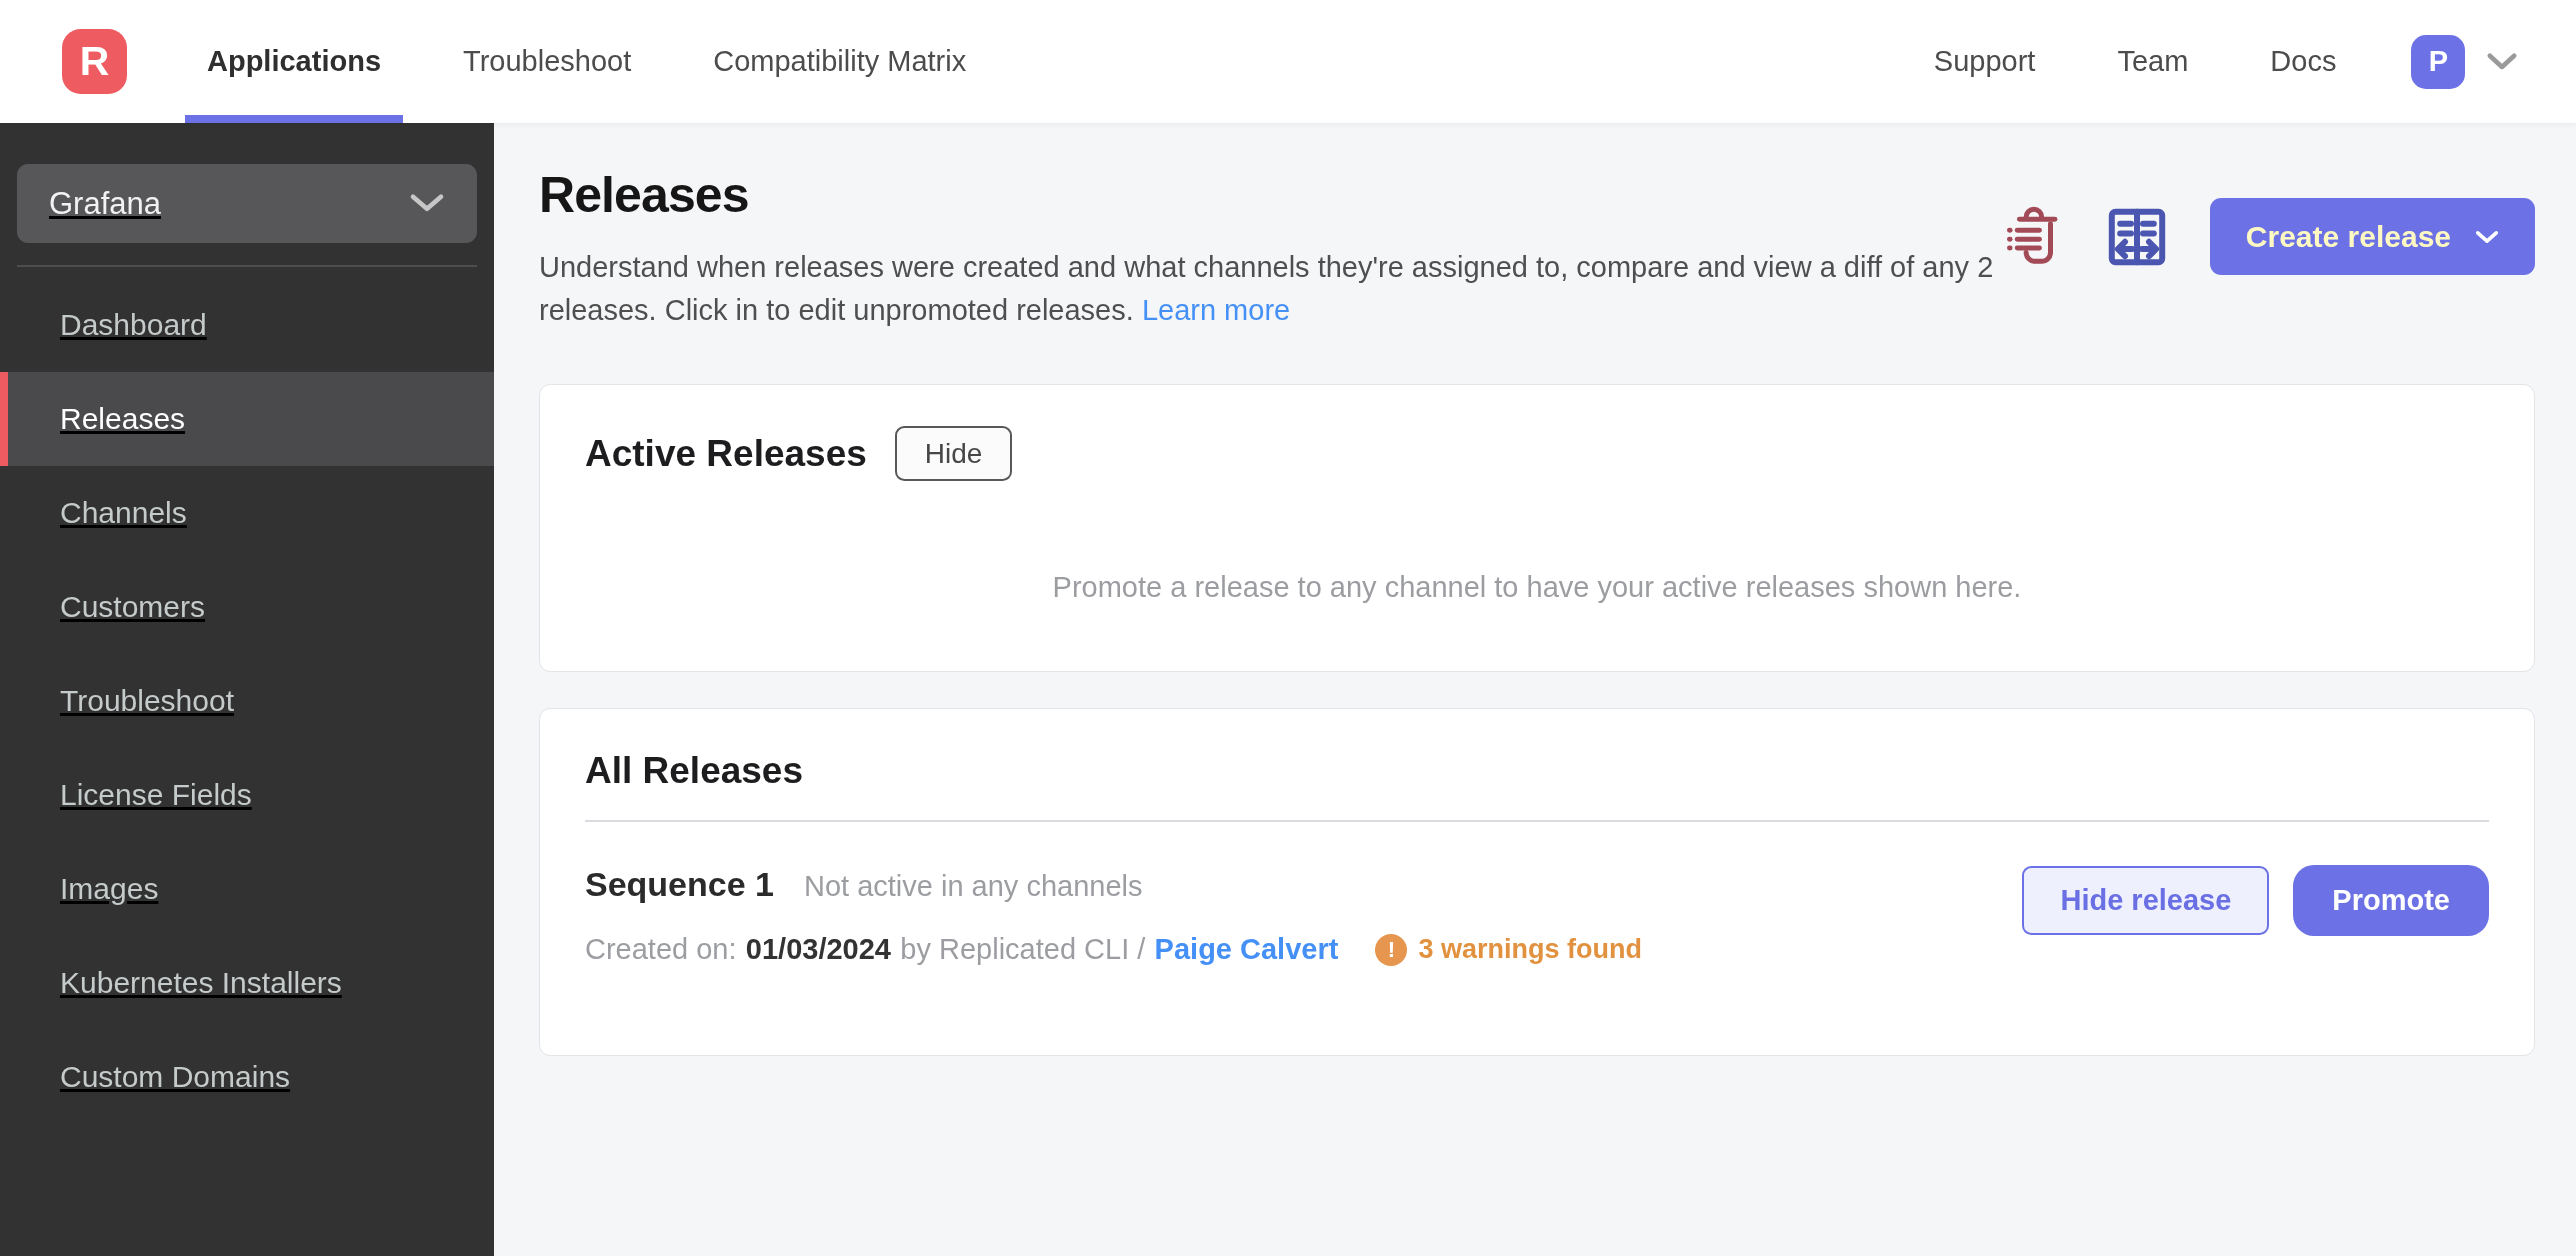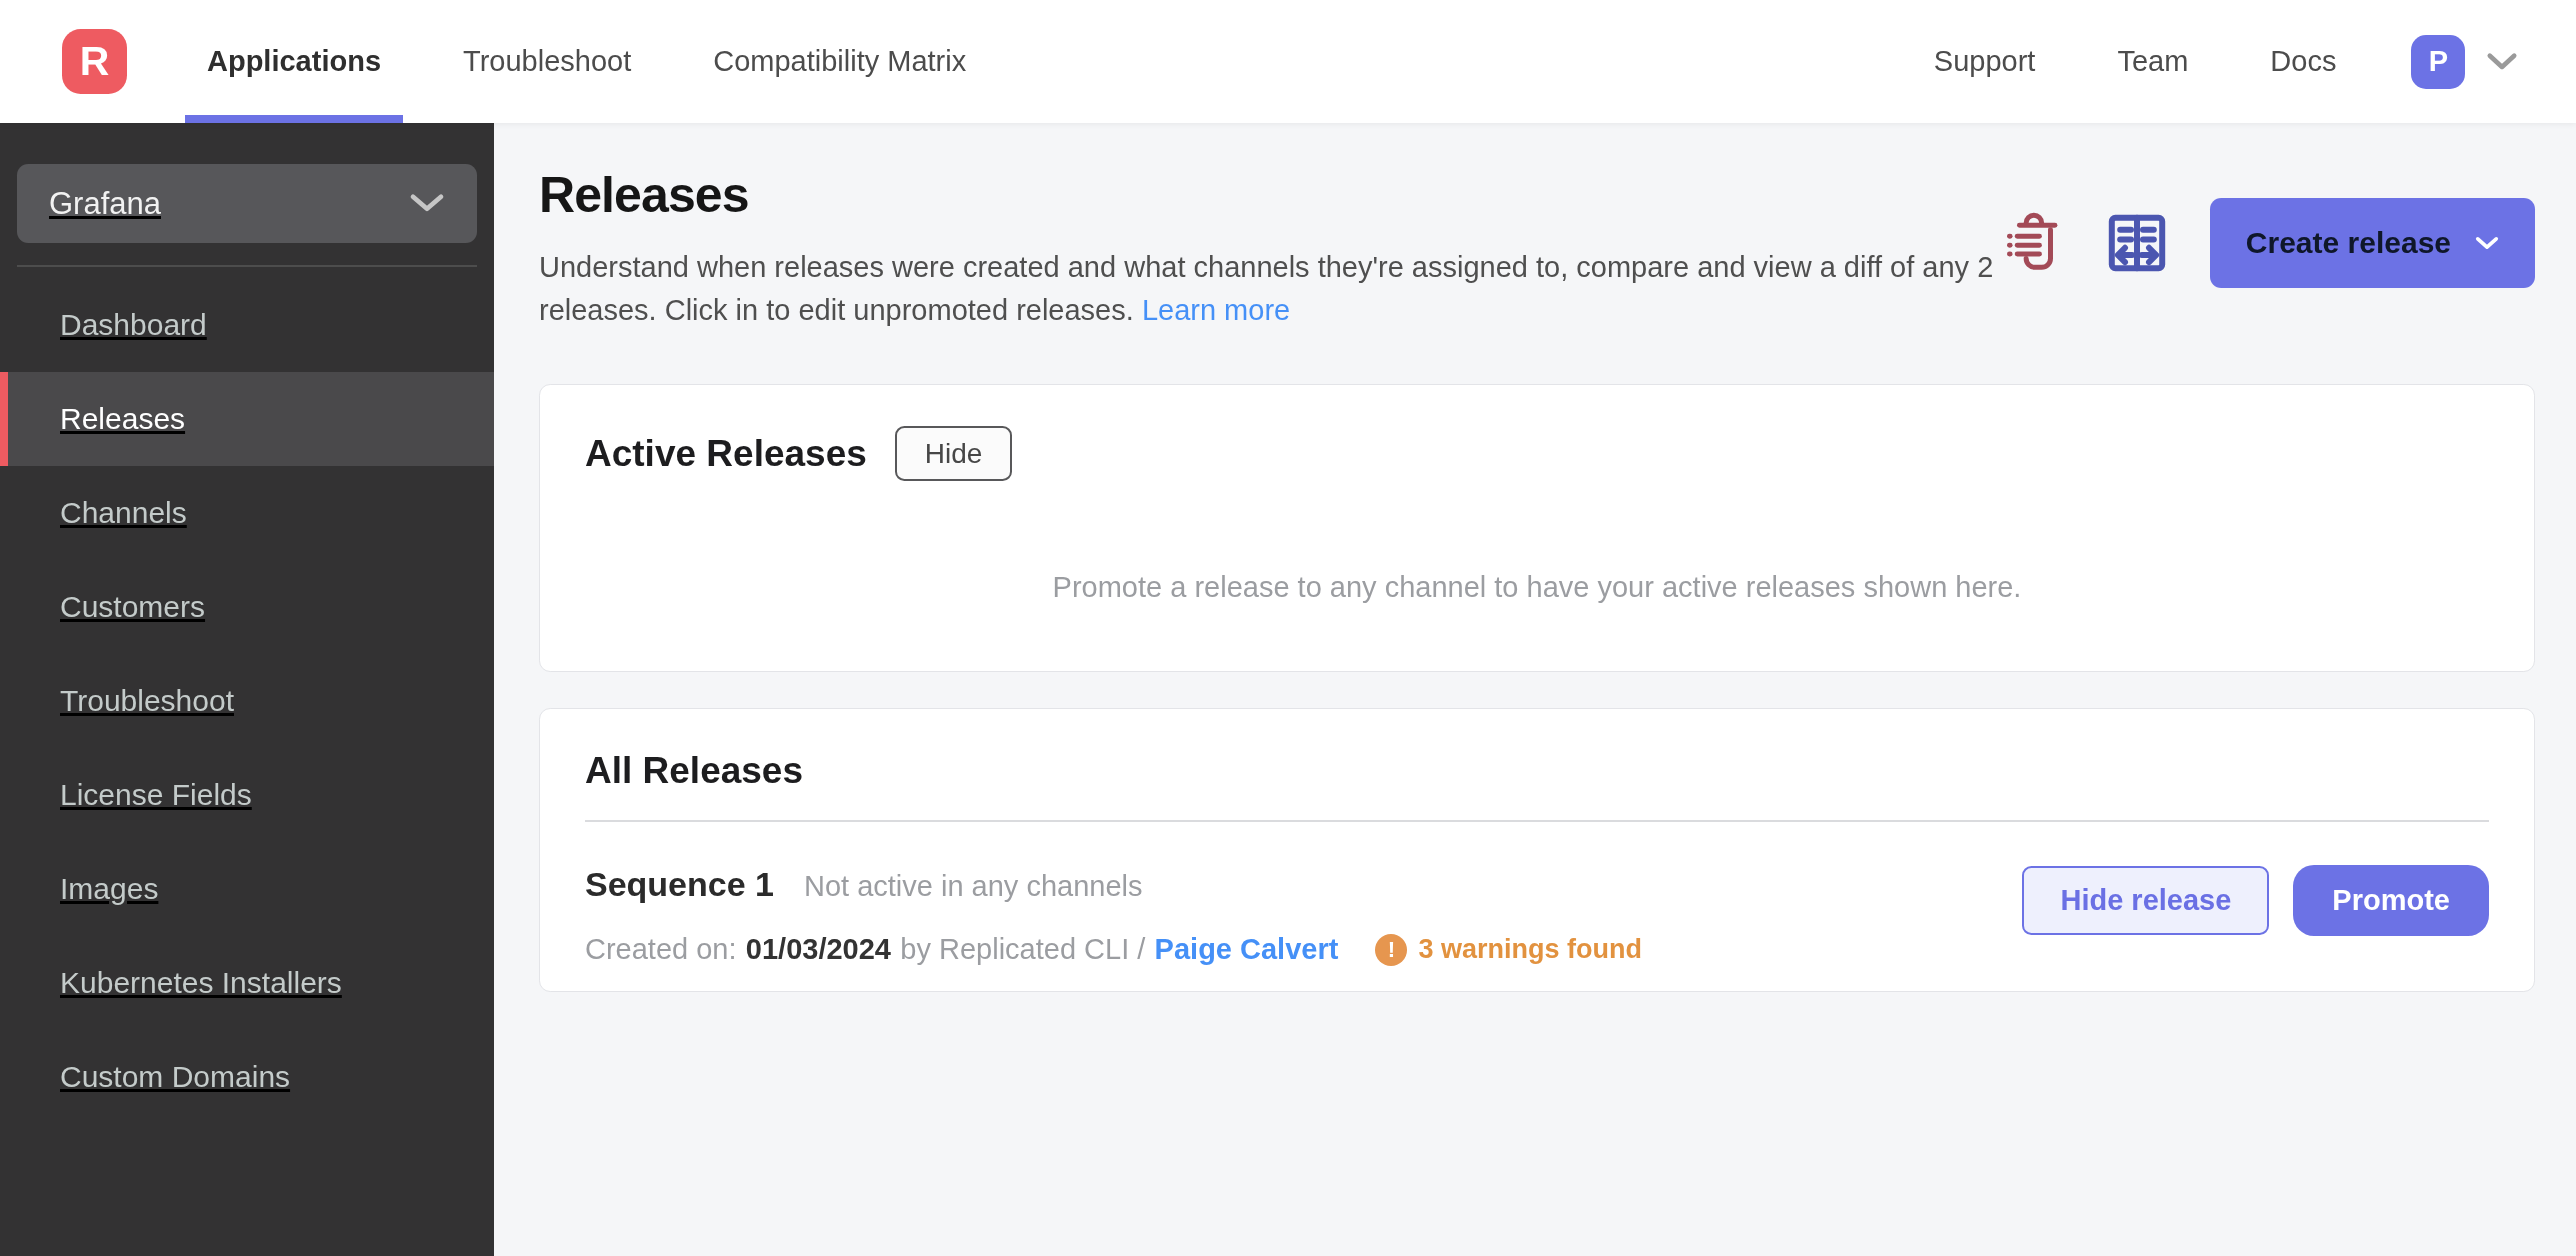--- a/index.html
+++ b/index.html
@@ -63,42 +63,42 @@
 
   
   .main { flex: 1; background: var(--main-bg); padding: 43px 41px 0 45px; overflow: hidden; }
   .main-header { display: flex; justify-content: space-between; align-items: flex-start; }
   .page-title { font-size: 50px; font-weight: bold; color: #161616; letter-spacing: -0.9px; }
   .page-desc { margin-top: 22.4px; max-width: 1458px; font-size: 29px; line-height: 43px; color: #4f4f4f; }
   .learn-more { color: var(--link-blue); cursor: pointer; }
   .actions { display: flex; align-items: center; margin-top: 32px; }
   .icon-btn { display: flex; align-items: center; justify-content: center; cursor: pointer; margin-right: 43px; }
   .create-btn {
-    height: 90px; padding: 0 36px; border: none; border-radius: 11.2px;
-    background: var(--accent); color: #0f172a; font-size: 30px; font-weight: bold;
+    height: 77px; padding: 0 36px; border: none; border-radius: 11.2px;
+    background: var(--accent); color: #fef9c3; font-size: 30px; font-weight: bold;
     font-family: inherit; display: flex; align-items: center; cursor: pointer;
   }
   .create-btn .btn-chevron { margin-left: 24px; display: flex; }
 
   
   .card {
     background: #ffffff; border: 1.9px solid #e3e4e8; border-radius: 11.2px;
     padding: 41px 45px; 
   }
   .card-active { margin-top: 52px; height: 288px; }
   .card-title-row { display: flex; align-items: center; }
   .card-title { font-size: 37px; font-weight: bold; color: #1d1d1f; }
   .hide-btn {
     margin-left: 28px; border: 2.8px solid #58585a; background: #fbfbfb;
     border-radius: 9.3px; padding: 9.3px 28px;
     font-size: 28px; font-weight: normal; color: #474747; font-family: inherit; cursor: pointer;
   }
   .empty-text { text-align: center; font-size: 29px; color: #9b9da1; margin-top: 90px; }
 
-  .card-all { margin-top: 36px; height: 284px; }
+  .card-all { margin-top: 36px; height: 348px; }
   .all-divider { height: 1.9px; background: #dadbde; margin-top: 28px; }
   .release-row { display: flex; justify-content: space-between; align-items: flex-start; margin-top: 43px; }
   .release-title-row { display: flex; align-items: baseline; }
   .seq-title { font-size: 34px; font-weight: bold; color: #2b2b2b; cursor: pointer; }
   .seq-status { margin-left: 30px; font-size: 29px; color: #9b9da1; }
   .created-line { display: flex; align-items: center; margin-top: 29px; font-size: 29px; color: #9b9da1; }
   .created-date { font-weight: bold; color: #333; margin: 0 9.3px; }
   .created-by { margin-right: 9.3px; }
   .author-link { color: var(--link-blue); font-weight: bold; cursor: pointer; }
   .warn-group { display: flex; align-items: center; margin-left: 37px; cursor: pointer; }

